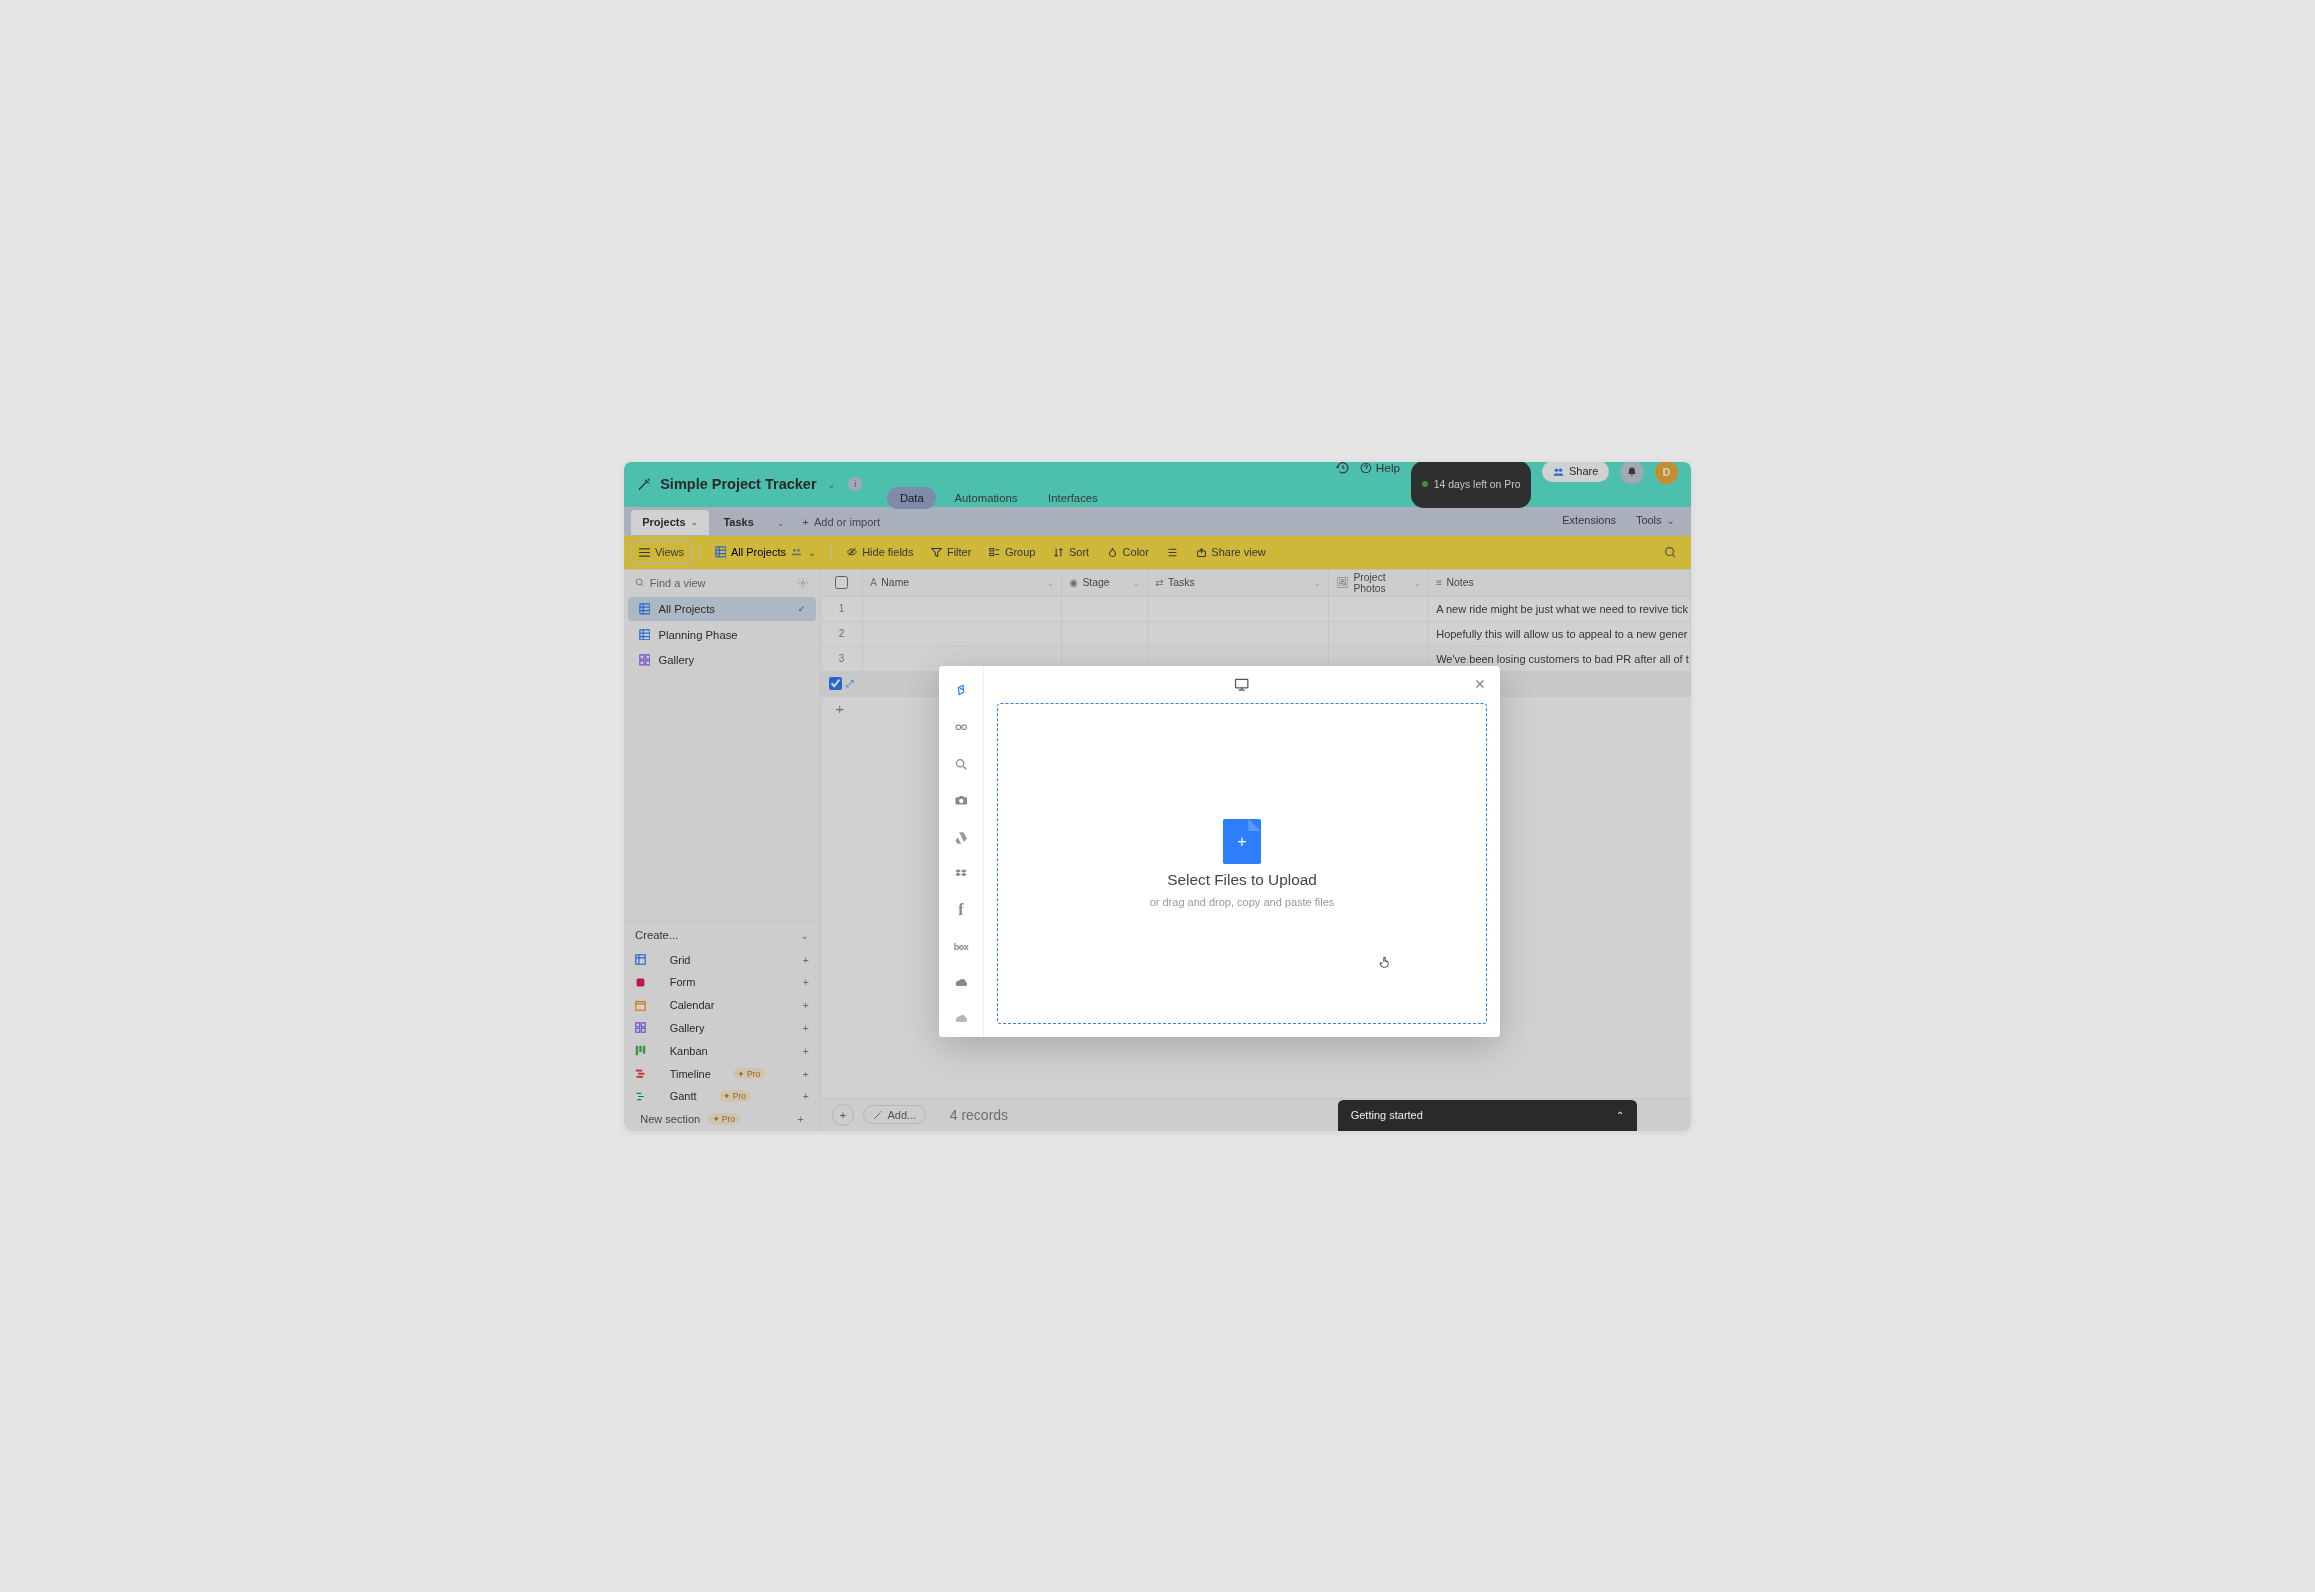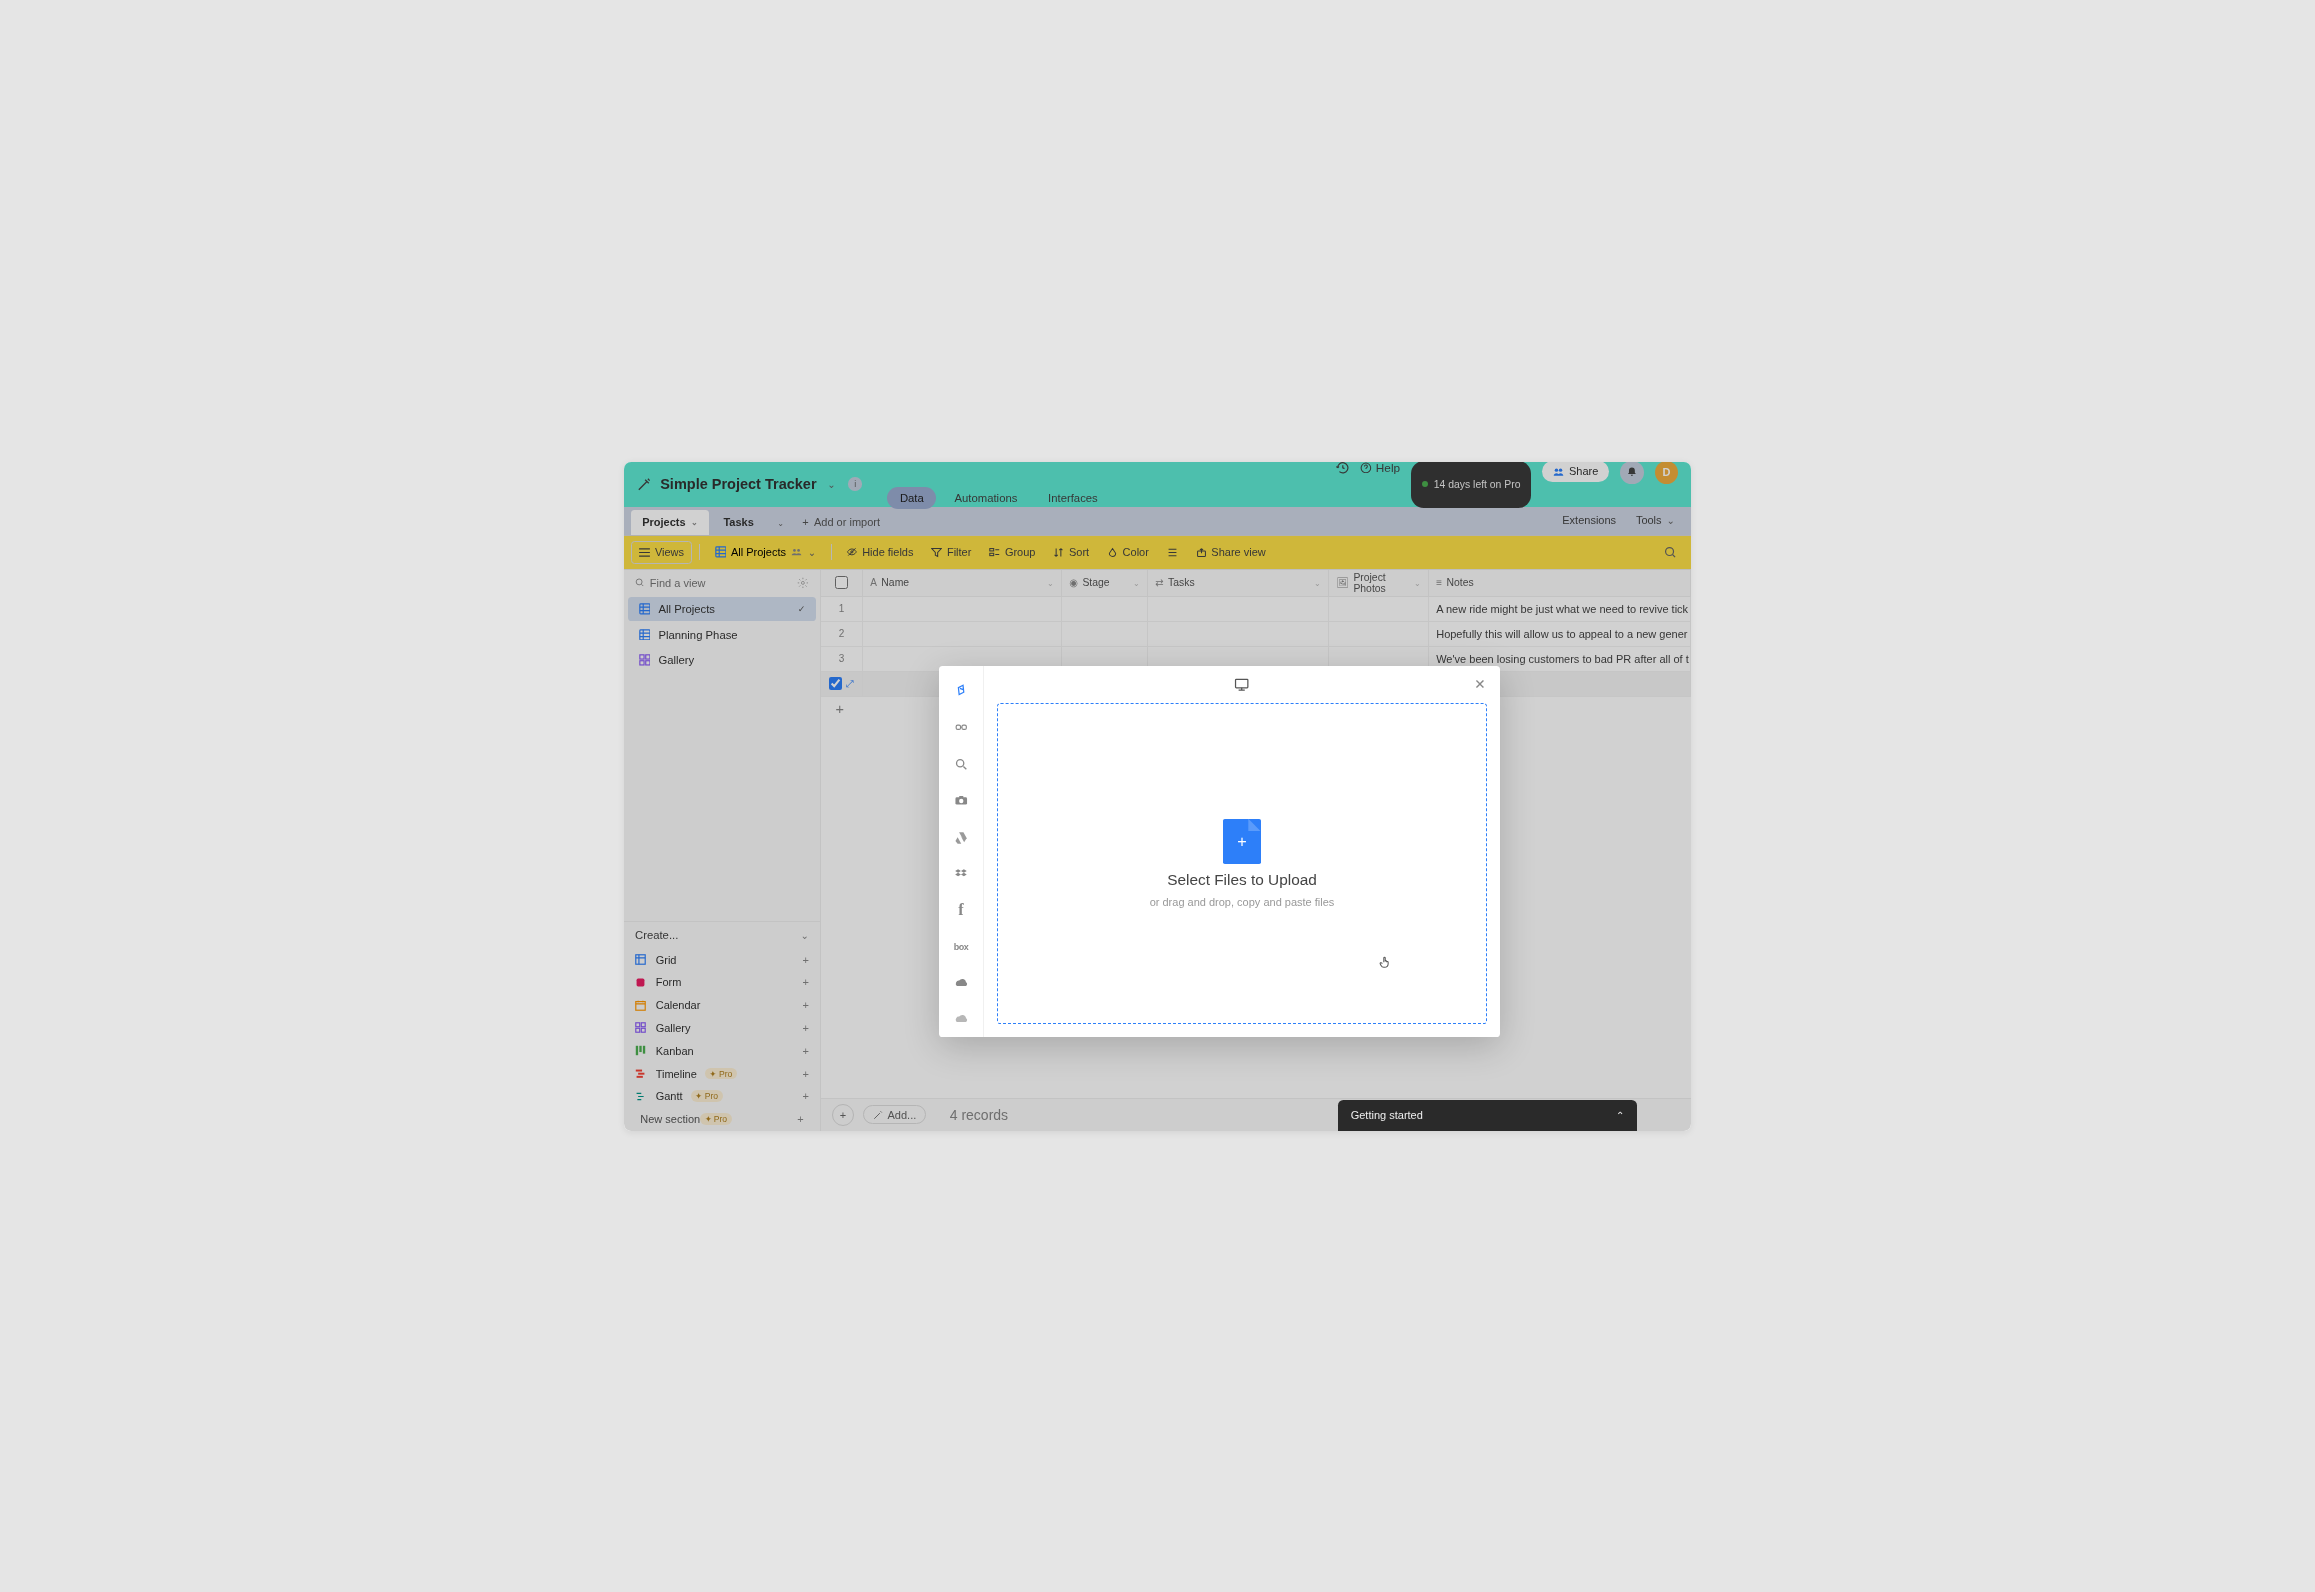--- a/index.html
+++ b/index.html
@@ -51,32 +51,32 @@
 .view-item { display: flex; align-items: center; gap: 7.2px; padding: 6.3px 11px; font-size: 11.3px; color: #333; border-radius: 3.6px; margin: 0.9px 3.6px; }
 .view-item.active { background: #d5e0f0; }
 .view-item .check { margin-left: auto; color: #555; font-size: 9px; }
 .vi-icon { width: 12.7px; text-align: center; font-size: 11px; }
 .vi-blue { color: #2d7ff9; }
 .vi-purple { color: #8b5cf6; }
 
 .sidebar-spacer { flex: 1; }
 .create-hdr { padding: 7.2px 11px; font-size: 11.3px; color: #444; display: flex; align-items: center; border-top: 0.9px solid #eee; }
 .create-hdr .chev { margin-left: auto; font-size: 10px; color: #888; }
-.create-item { display: flex; align-items: center; gap: 8px; padding: 5.4px 11px; font-size: 11px; color: #333; }
+.create-item { display: flex; align-items: center; gap: 22px; padding: 5.4px 11px; font-size: 11px; color: #333; }
 .create-item .plus { margin-left: auto; color: #888; font-weight: 300; }
 .ci-icon { width: 12.7px; text-align: center; font-size: 10px; }
 .ic-grid { color: #2d7ff9; }
 .ic-form { color: #e91e63; }
 .ic-cal { color: #ff9800; }
 .ic-gal { color: #8b5cf6; }
 .ic-kan { color: #4caf50; }
 .ic-tl { color: #f44336; }
 .ic-gantt { color: #009688; }
 .pro-badge { background: #fdf0d5; color: #b08020; font-size: 8.6px; padding: 0.9px 4.5px; border-radius: 6.3px; font-weight: 500; display: inline-flex; align-items: center; gap: 1.8px; }
-.new-section { padding: 5.4px 16.3px; font-size: 11px; color: #555; display: flex; align-items: flex-start; gap: 0; }
+.new-section { padding: 5.4px 16.3px; font-size: 11px; color: #555; display: flex; align-items: flex-start; gap: 8px; }
 
 
 .grid { flex: 1; display: flex; flex-direction: column; overflow: hidden; }
 .grid-header { display: flex; border-bottom: 0.9px solid #eee; background: #fafafa; height: 27px; }
 .gh-cell { border-right: 0.9px solid #eee; display: flex; align-items: center; padding: 0 7.2px; font-size: 10.4px; color: #555; gap: 4.5px; }
 .gh-checkbox { width: 42px; justify-content: center; }
 .gh-name { width: 199px; }
 .gh-stage { width: 86px; }
 .gh-tasks { width: 181px; }
 .gh-photos { width: 100px; }

